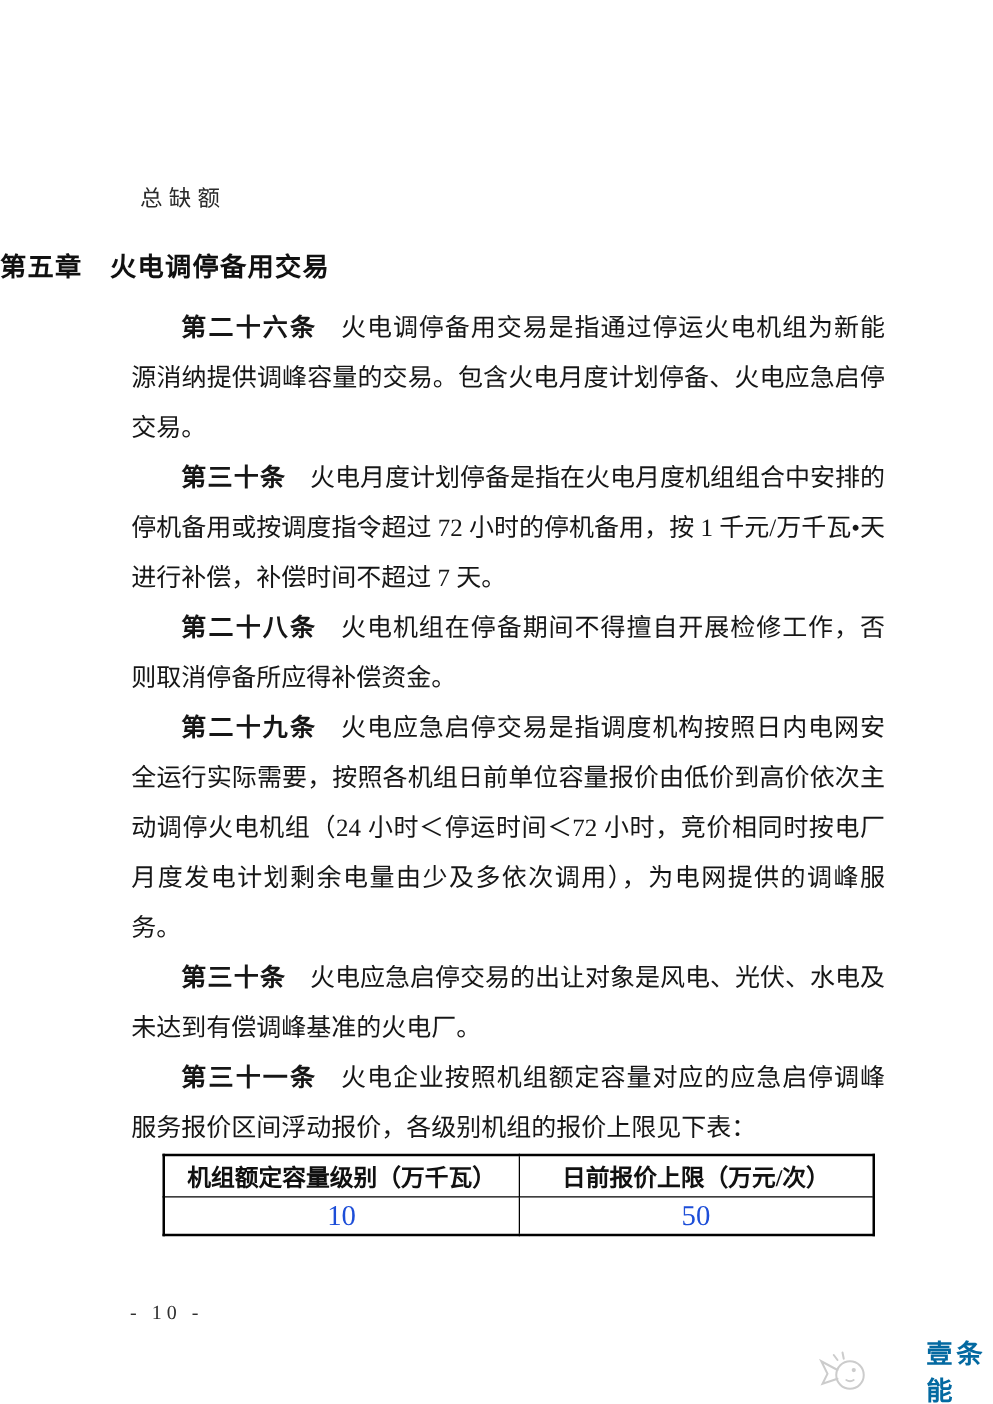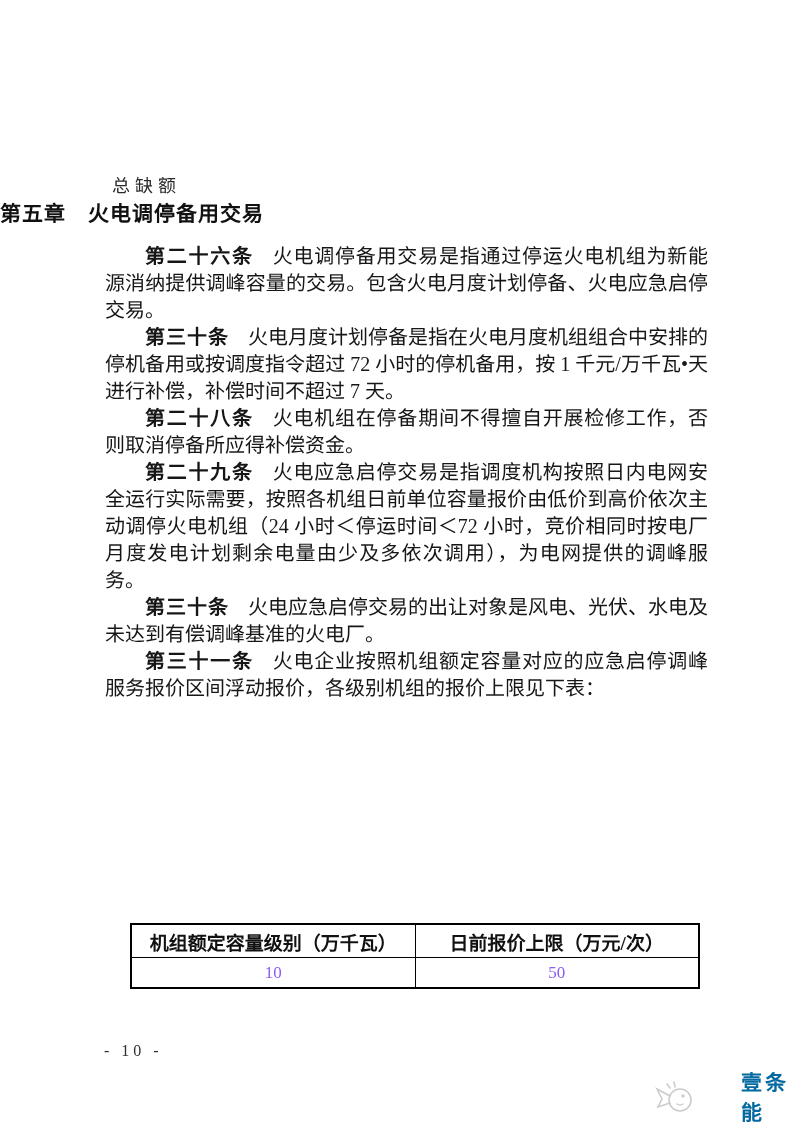--- a/index.html
+++ b/index.html
@@ -12,40 +12,39 @@
     font-family: "Liberation Serif", "DejaVu Serif", serif;
     color: #161616;
   }
   .header-note {
     position: absolute;
     left: 112px;
     top: 144px;
     font-size: 18px;
     letter-spacing: 5px;
     color: #2a2a2a;
-    margin-top: 27px;
   }
   .chapter-title {
     position: absolute;
     left: 0;
     top: 197px;
     width: 794px;
     text-align: left;
     font-size: 21px;
     font-weight: bold;
     letter-spacing: 1px;
     color: #111111;
   }
   .content {
     position: absolute;
     left: 105px;
     top: 243px;
     width: 603px;
     font-size: 20px;
-    line-height: 27px;
+    line-height: 40px;
     text-align: justify;
     text-justify: inter-character;
     color: #161616;
   }
   .content p { margin: 0; text-indent: 2em; }
   .article-label { font-weight: bold; margin-right: 19px; letter-spacing: 1px; }
   .pricing-table {
     position: absolute;
     left: 130px;
     top: 923px;
@@ -61,22 +60,22 @@
   }
   .pricing-table th {
     height: 32px;
     font-size: 19px;
     font-weight: bold;
     color: #111111;
     margin-top: 28px;
   }
   .pricing-table td {
     height: 29px;
-    font-size: 17px;
-    color: #8b5cf6;
+    font-size: 23px;
+    color: #1d4ed8;
   }
   .page-number {
     position: absolute;
     left: 104px;
     top: 1042px;
     font-size: 16px;
     letter-spacing: 4px;
     color: #2f2f2f;
   }
   .brand {

